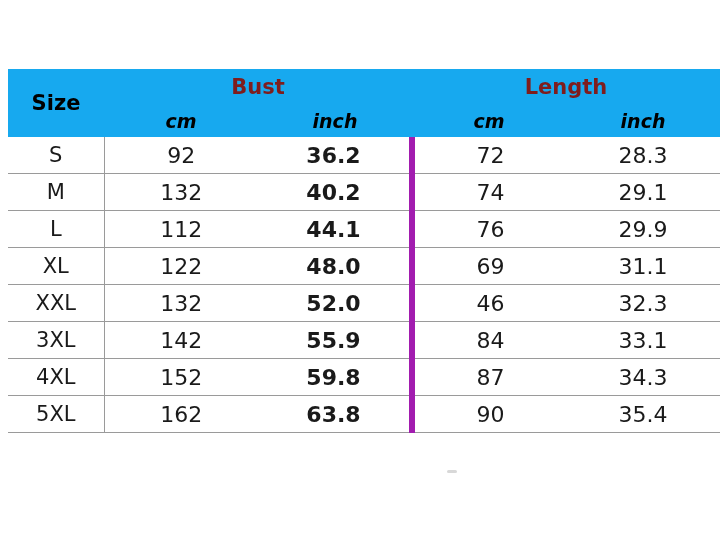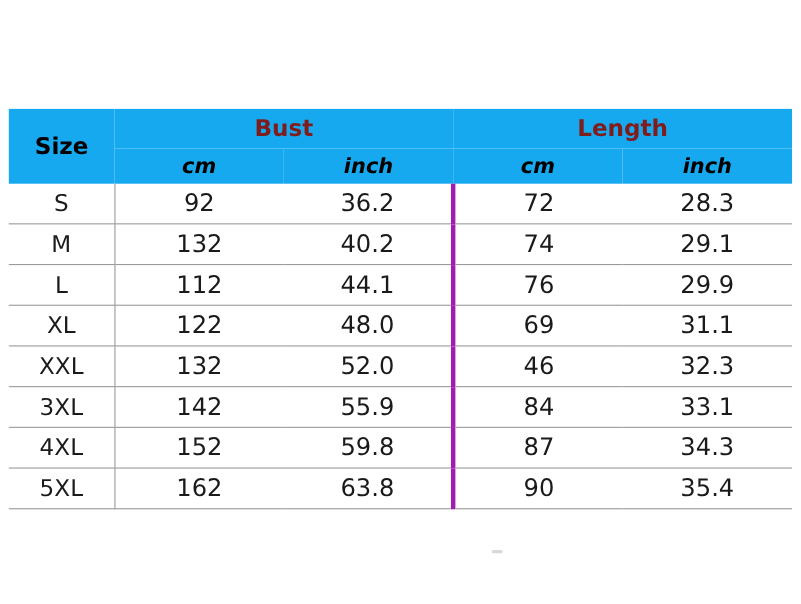--- a/index.html
+++ b/index.html
@@ -11,21 +11,20 @@
     width: 728px;
     height: 549px;
     font-family: "DejaVu Sans", sans-serif;
     overflow: hidden;
   }
   .page {
     position: relative;
     width: 728px;
     height: 445px;
     background: #ffffff;
-    margin-top: 30px;
   }
   .size-table-wrap {
     position: absolute;
     left: 8px;
     top: 69px;
     width: 712px;
   }
   table.size-table {
     border-collapse: collapse;
     width: 712px;
@@ -71,21 +70,22 @@
     color: #1a1a1a;
     border-bottom: 1px solid #9a9a9a;
     border-right: none;
     padding: 0;
   }
   tbody td.cell-size {
     font-size: 21px;
     border-right: 1px solid #9a9a9a;
   }
   tbody td.cell-sep {
-    border-right: 4px solid #a21caf;
+    border-right: 6px solid #a21caf;
+    font-weight: bold;
   }
   tbody tr:last-child td {
     border-bottom: 1px solid #9a9a9a;
   }
   .speck {
     position: absolute;
     left: 447px;
     top: 470px;
     width: 10px;
     height: 3px;

